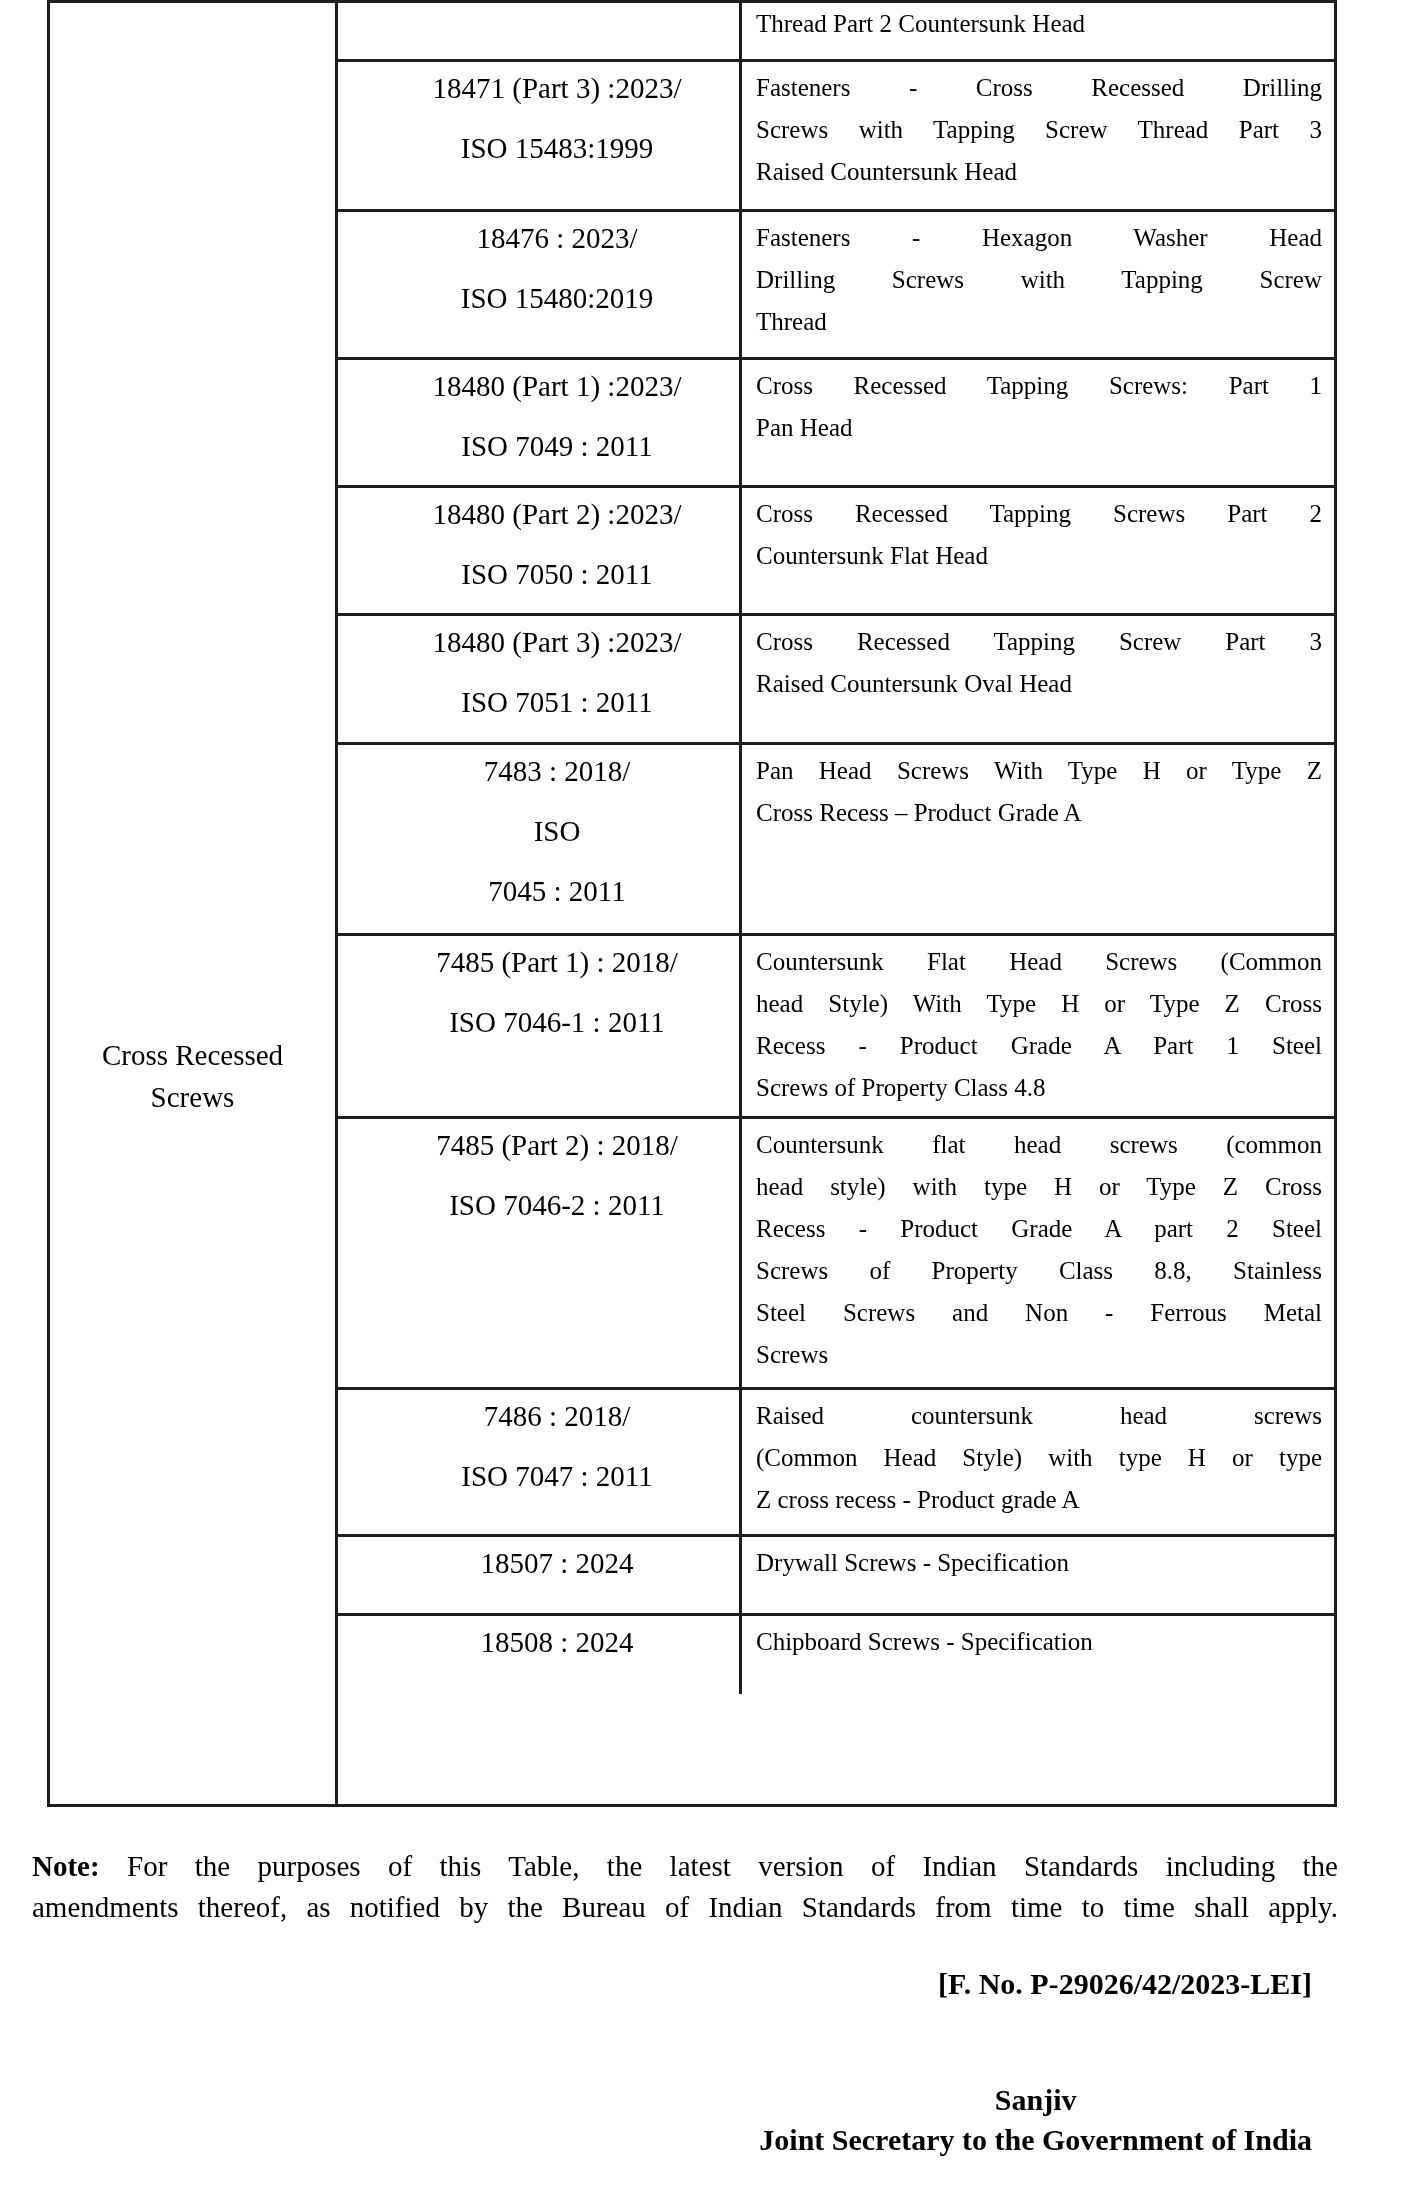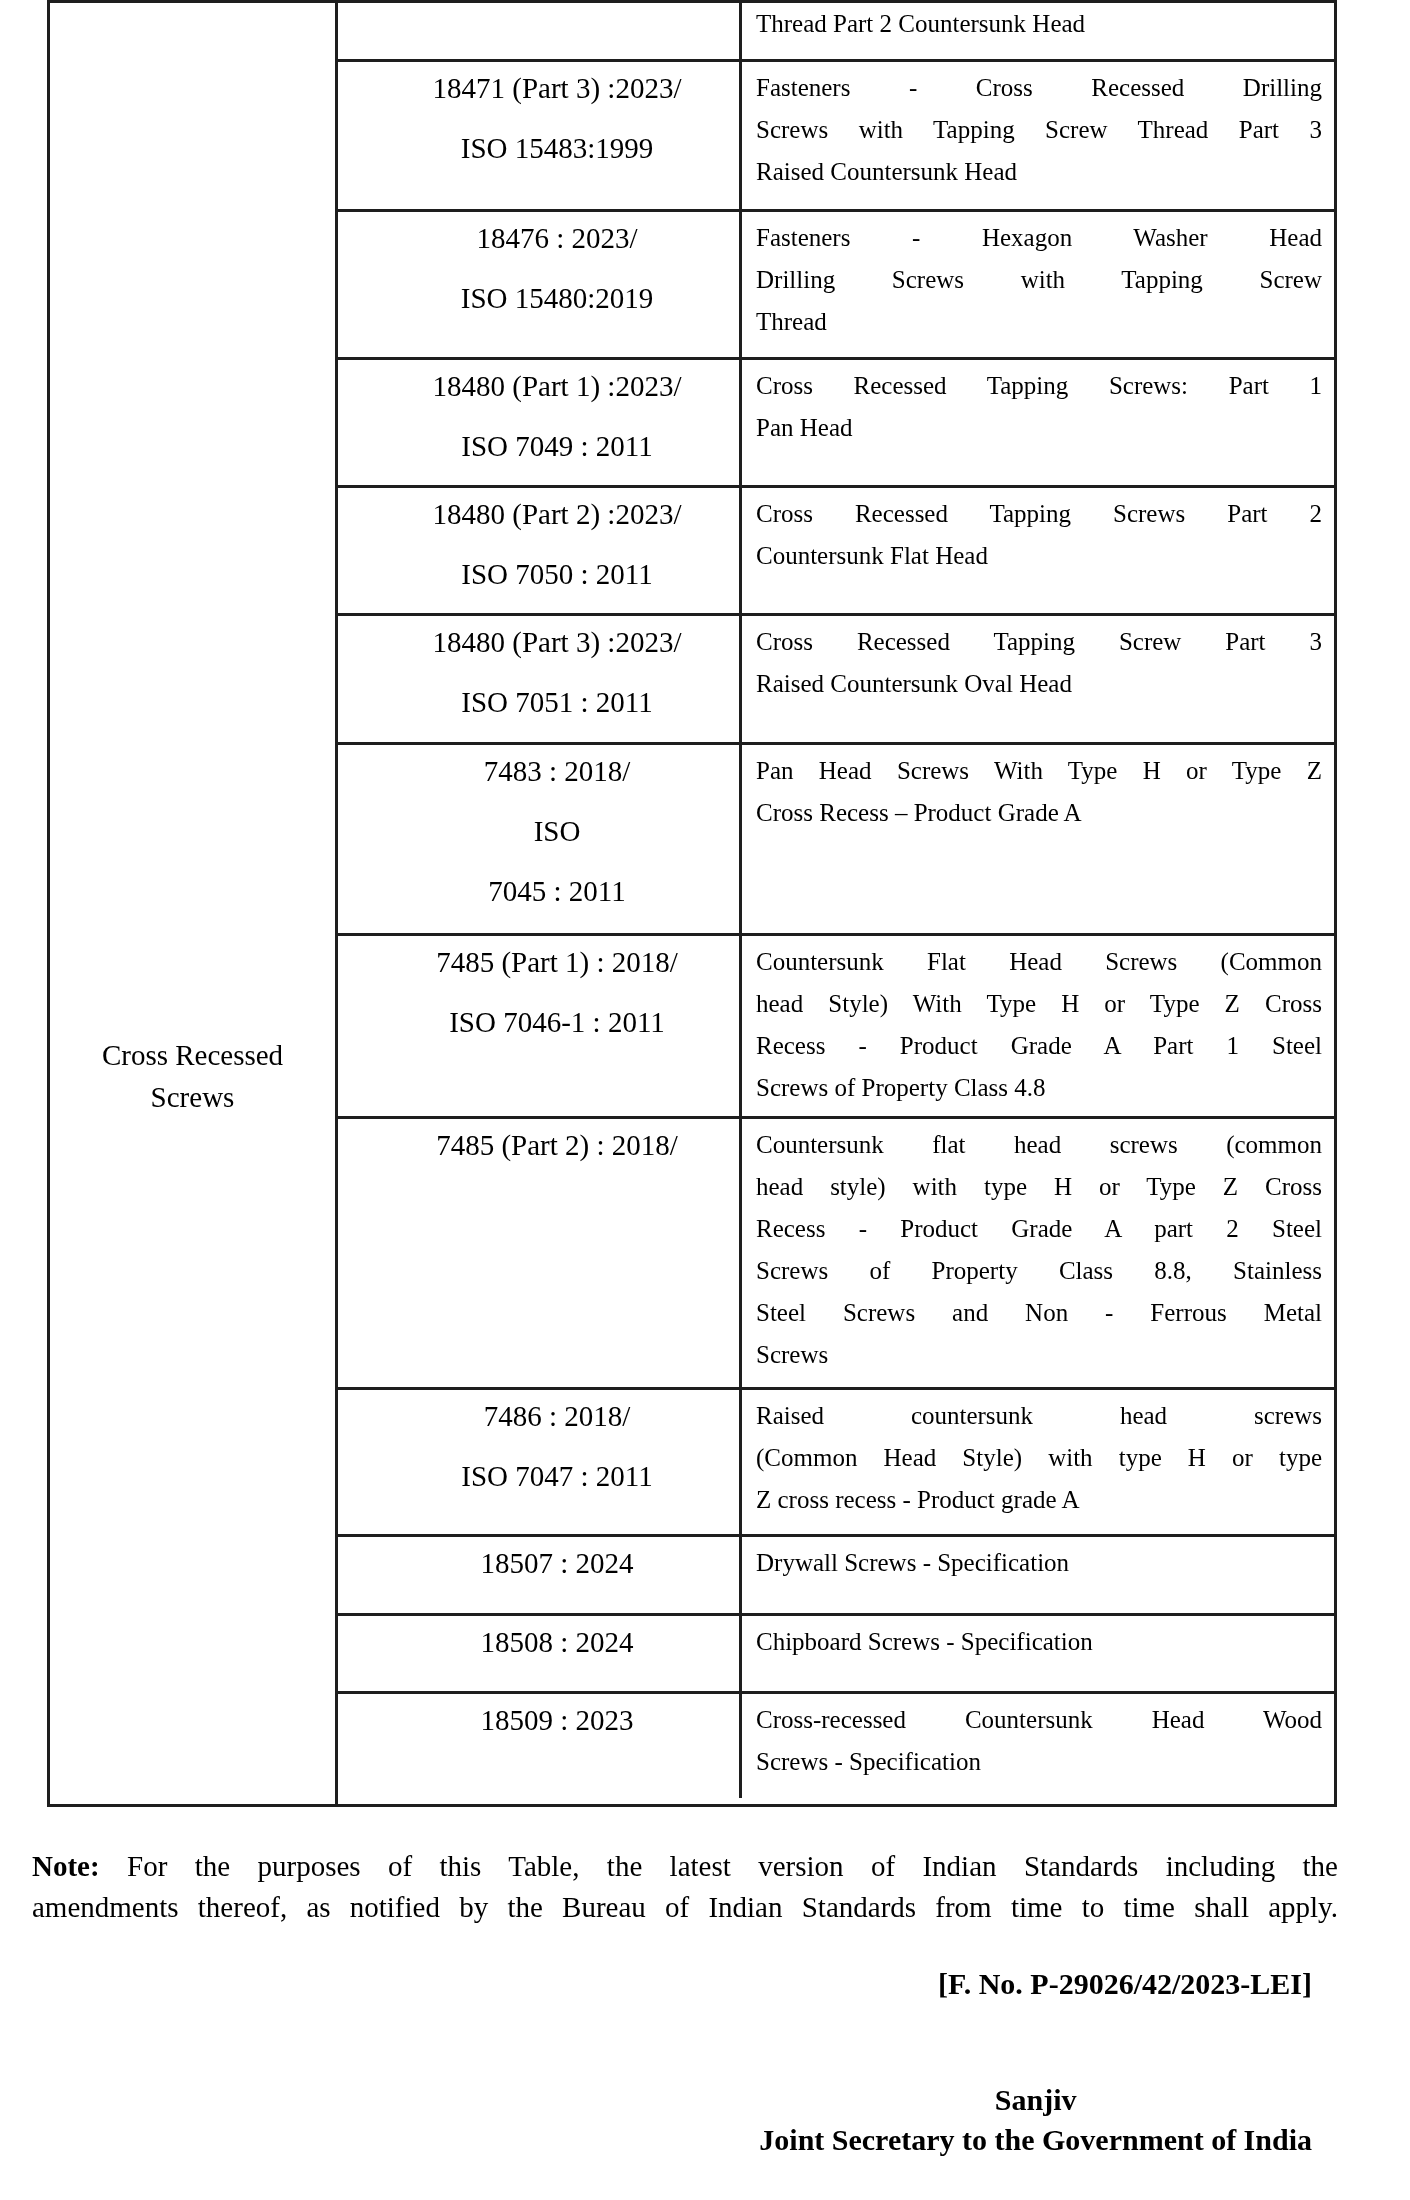--- a/index.html
+++ b/index.html
@@ -171,20 +171,21 @@
           <div class="ln jl">Countersunk Flat Head Screws (Common</div>
           <div class="ln jl">head Style) With Type H or Type Z Cross</div>
           <div class="ln jl">Recess - Product Grade A Part 1 Steel</div>
           <div class="ln">Screws of Property Class 4.8</div>
         </div>
       </div>
 
       <div class="row" style="height:271px">
         <div class="c2">
           <div class="sl">7485 (Part 2) : 2018/</div>
+          <div class="sl">ISO 7046-2 : 2011</div>
         </div>
         <div class="c3">
           <div class="ln jl">Countersunk flat head screws (common</div>
           <div class="ln jl">head style) with type H or Type Z Cross</div>
           <div class="ln jl">Recess - Product Grade A part 2 Steel</div>
           <div class="ln jl">Screws of Property Class 8.8, Stainless</div>
           <div class="ln jl">Steel Screws and Non - Ferrous Metal</div>
           <div class="ln">Screws</div>
         </div>
       </div>
@@ -212,29 +213,20 @@
 
       <div class="row" style="height:78px">
         <div class="c2">
           <div class="sl">18508 : 2024</div>
         </div>
         <div class="c3">
           <div class="ln">Chipboard Screws - Specification</div>
         </div>
       </div>
 
-      <div class="row" style="height:104px">
-        <div class="c2">
-          <div class="sl">18509 : 2023</div>
-        </div>
-        <div class="c3">
-          <div class="ln jl">Cross-recessed Countersunk Head Wood</div>
-          <div class="ln">Screws - Specification</div>
-        </div>
-      </div>
 
     </div>
   </div>
 
   <div class="note">
     <span class="note-line"><b>Note:</b>&nbsp;<span>For the purposes of this Table, the latest version of Indian Standards including the</span></span>
     <span class="note-line">amendments thereof, as notified by the Bureau of Indian Standards from time to time shall apply.</span>
   </div>
 
   <div class="fno">[F. No. P-29026/42/2023-LEI]</div>

